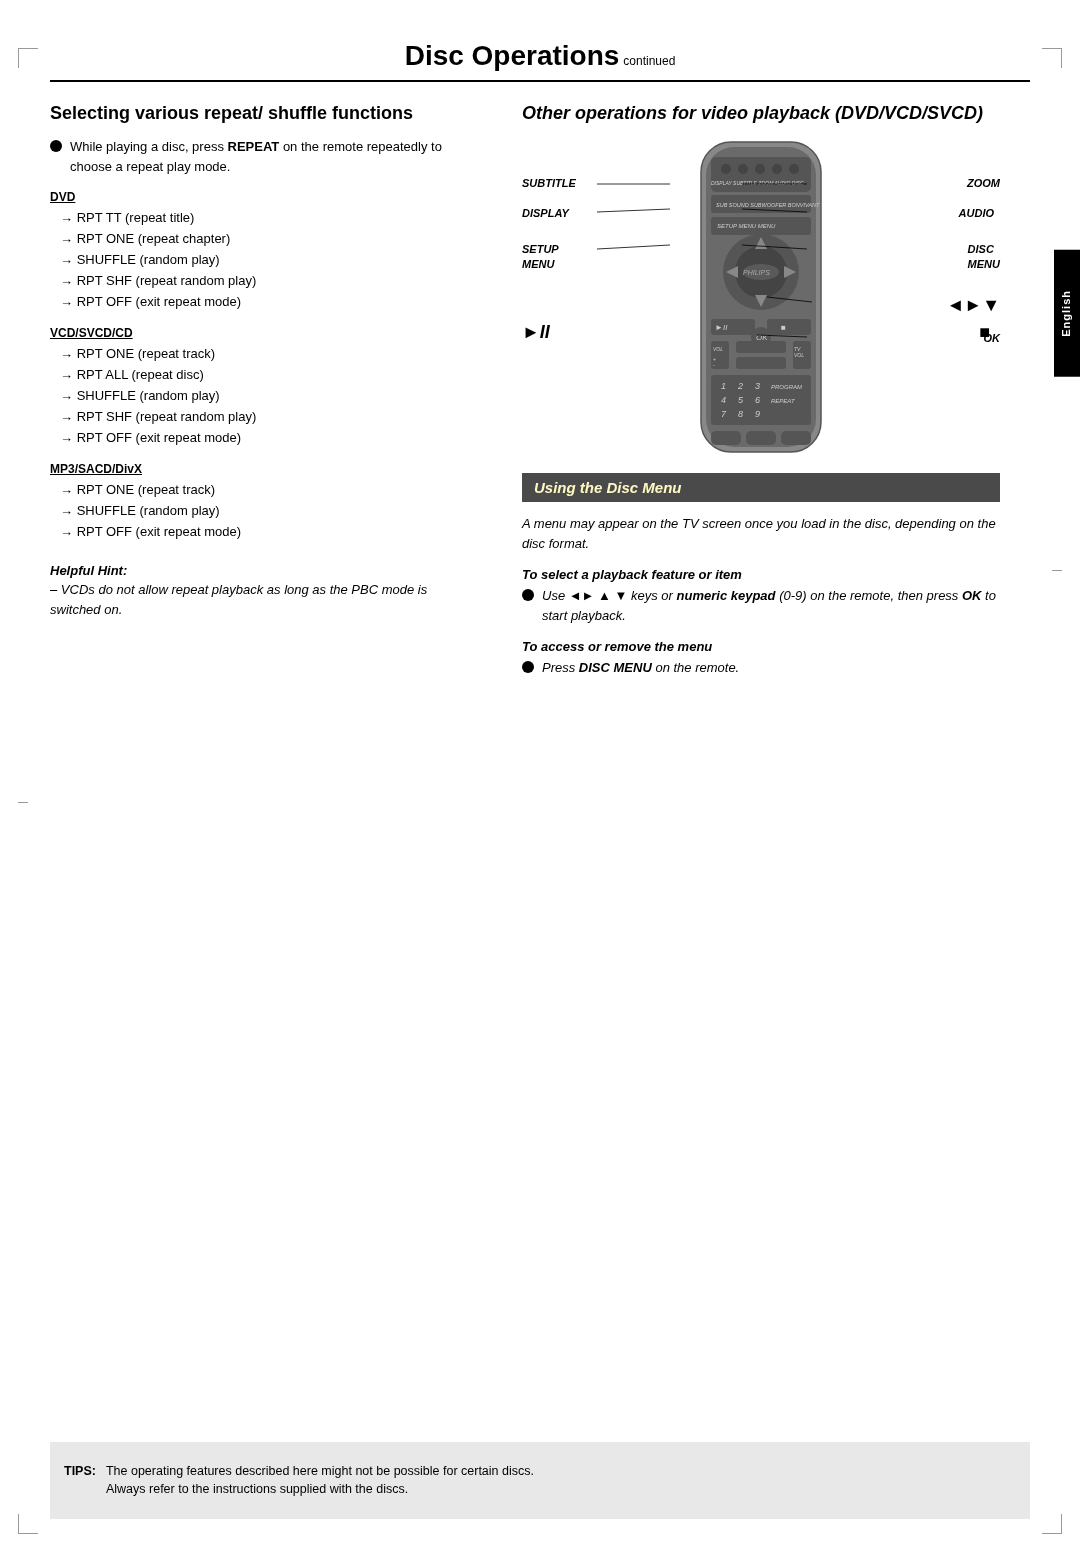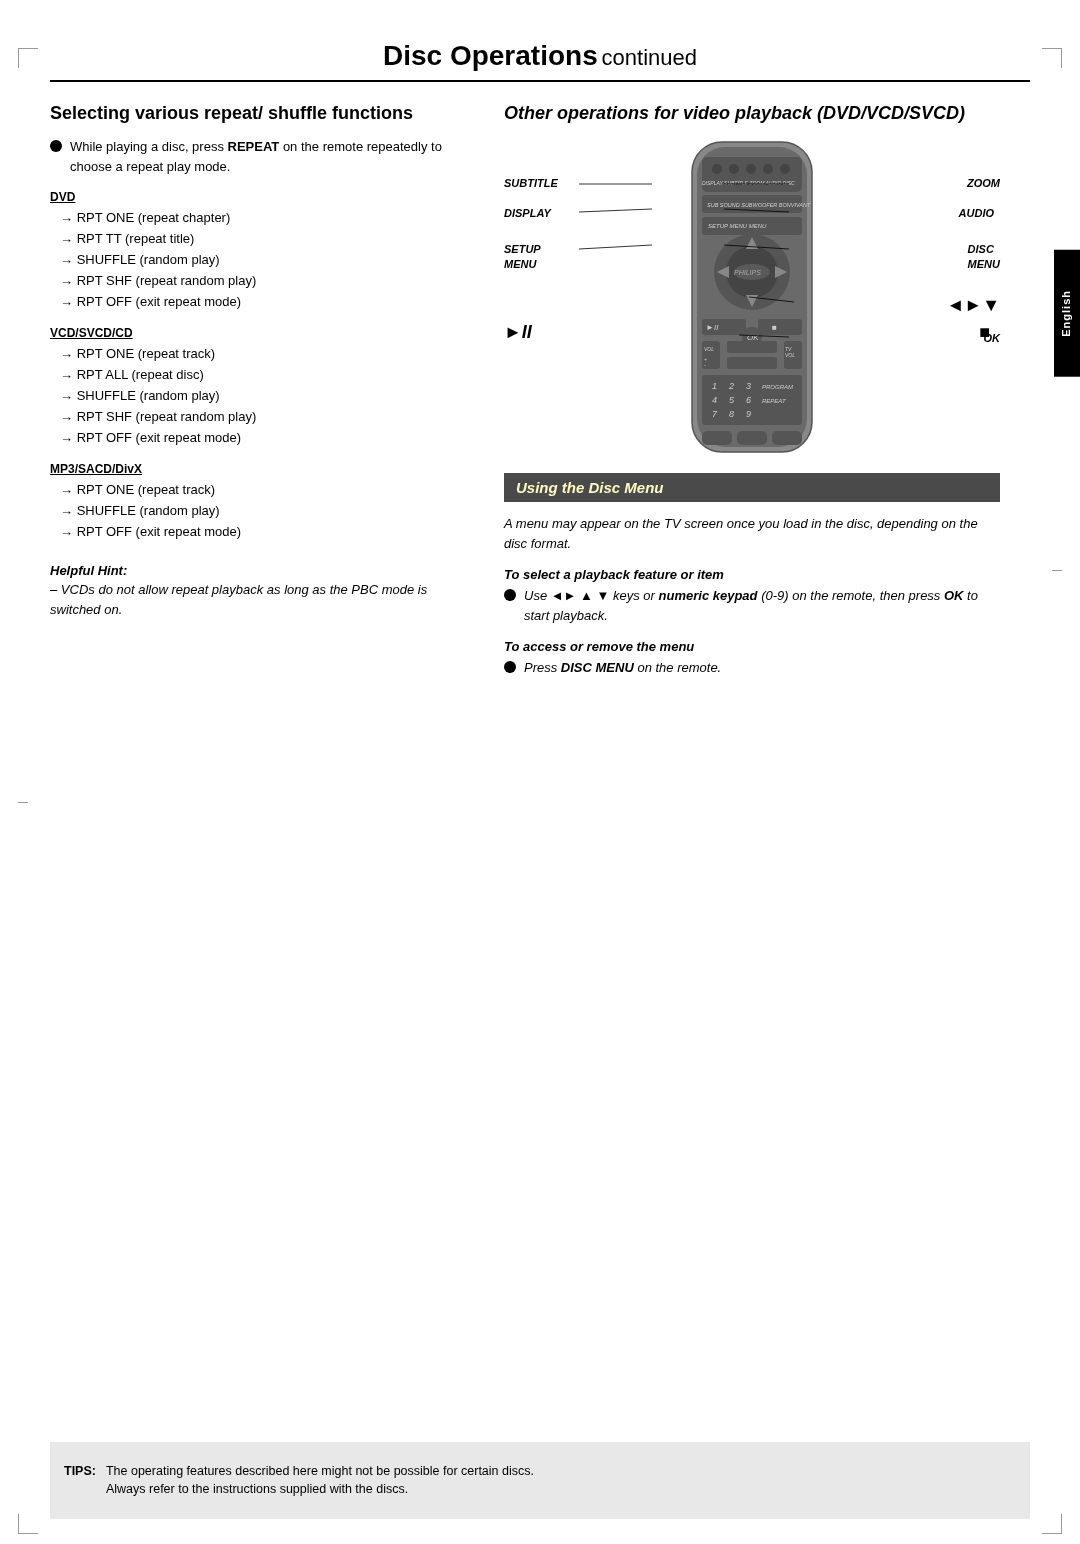--- a/index.html
+++ b/index.html
@@ -80,29 +80,29 @@
       border-bottom: 2px solid #000;
       padding-bottom: 8px;
       margin-bottom: 20px;
     }
     .page-title {
       font-size: 28px;
       font-weight: bold;
       margin-top: 18px;
     }
     .page-title-continued {
-      font-size: 22px;
+      font-size: 12px;
       font-weight: normal;
       text-align: right;
     }
 
     
     .two-col {
       display: flex;
-      gap: 24px;
+      gap: 42px;
       align-items: flex-start;
     }
 
     .left-col {
       flex: 0 0 430px;
       max-width: 430px;
     }
 
     .right-col {
       flex: 1;
@@ -256,22 +256,22 @@
 
         <div class="bullet-item">
           <div class="bullet-circle"></div>
           <div>
             <span>While playing a disc, press </span><strong>REPEAT</strong><span> on the remote repeatedly to choose a repeat play mode.</span>
           </div>
         </div>
 
         <div class="sub-label">DVD</div>
         <ul class="arrow-list">
+          <li>RPT  TT (repeat title)</li>
           <li>RPT ONE (repeat chapter)</li>
-          <li>RPT  TT (repeat title)</li>
           <li>SHUFFLE (random play)</li>
           <li>RPT SHF (repeat random play)</li>
           <li>RPT OFF (exit repeat mode)</li>
         </ul>
 
         <div class="sub-label">VCD/SVCD/CD</div>
         <ul class="arrow-list">
           <li>RPT ONE (repeat track)</li>
           <li>RPT ALL (repeat disc)</li>
           <li>SHUFFLE (random play)</li>

